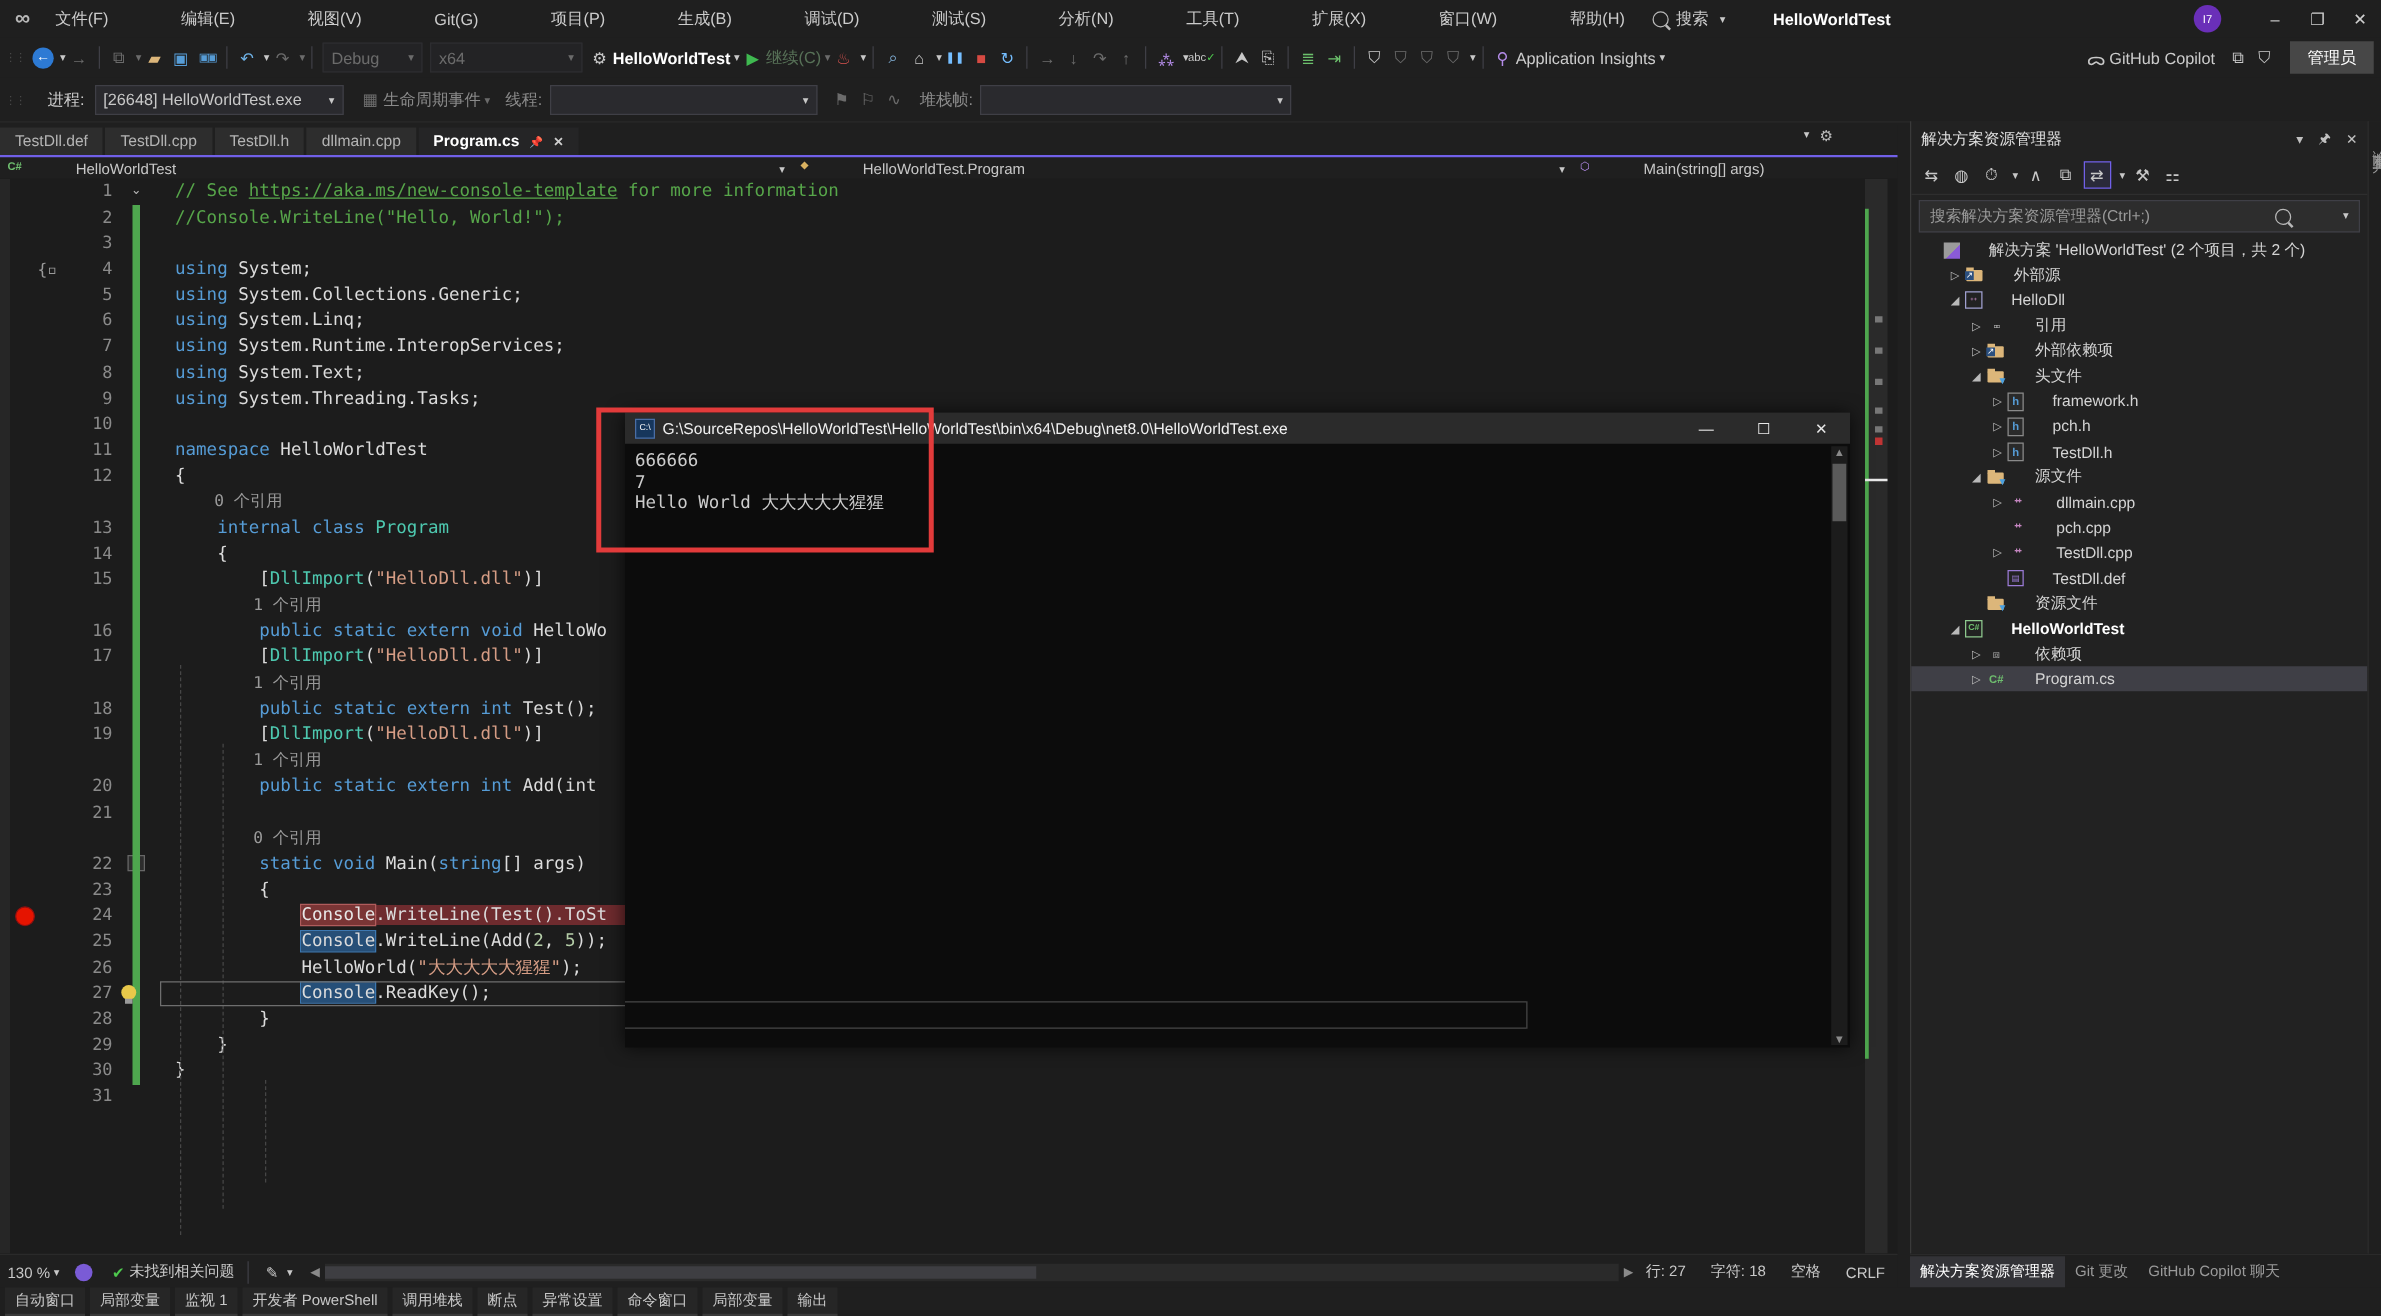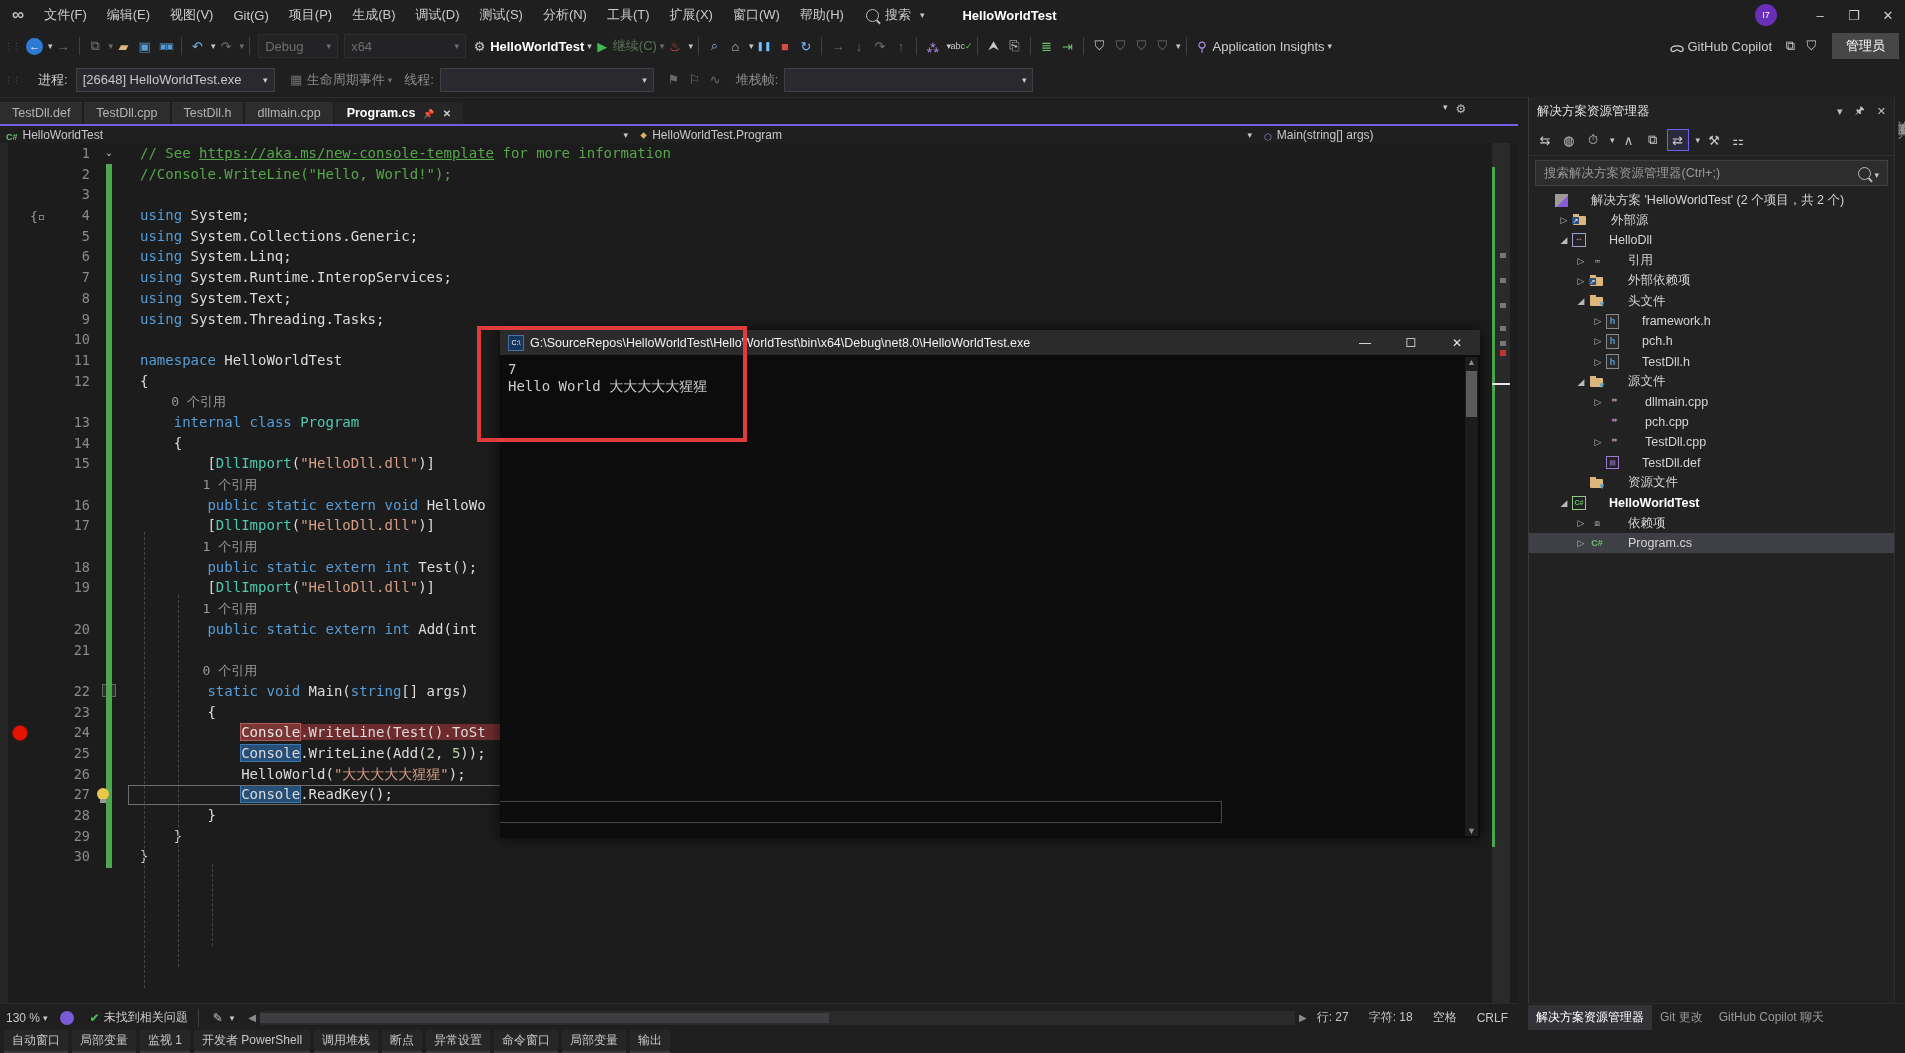--- a/index.html
+++ b/index.html
@@ -1,19 +1,19 @@
 <!DOCTYPE html>
 <html><head>
 <meta charset="utf-8">
 <style>
   html,body{margin:0;padding:0;background:#000;}
   #root{position:relative;width:1905px;height:1053px;background:#1f1f1f;overflow:hidden;
         font-family:"Liberation Sans",sans-serif;color:#cccccc;font-size:13px;}
   .abs{position:absolute;}
-  .flex{display:flex;align-items:flex-end;}
+  .flex{display:flex;align-items:flex-start;gap:38px;}
   .dim{color:#8a8a8a;}
   .dis{opacity:.45;}
   .vdiv{width:1px;height:18px;background:#3f3f46;margin:0 5px;}
   .grip{color:#4a4a4a;font-size:9px;letter-spacing:-1px;margin:0 4px;}
   .caret{font-size:9px;color:#c8c8c8;margin-left:3px;}
   
   .titlebar{left:0;top:0;width:1905px;height:30px;display:flex;align-items:center;background:#1f1f1f;}
   .vslogo{color:#b8b8b8;font-size:17px;font-weight:bold;margin:0 10px 0 12px;}
   .menuitem{padding:0 10px;height:30px;display:flex;align-items:center;color:#cccccc;}
   .tsearch{display:flex;align-items:center;gap:6px;padding:0 12px;color:#cccccc;}
@@ -372,20 +372,21 @@
         <div class="crow"><span class="cglyph"></span><span class="cnum"></span><span class="cfold"></span><span class="ctext"><span class="s-lens">        0 个引用</span></span></div>
         <div class="crow"><span class="cglyph"></span><span class="cnum">22</span><span class="cfold"><span class="fbox">⌄</span></span><span class="ctext"><span class="s-p">        </span><span class="s-k">static</span><span class="s-p"> </span><span class="s-k">void</span><span class="s-p"> Main(</span><span class="s-k">string</span><span class="s-p">[] args)</span></span></div>
         <div class="crow"><span class="cglyph"></span><span class="cnum">23</span><span class="cfold"></span><span class="ctext"><span class="s-p">        {</span></span></div>
         <div class="crow"><span class="cglyph"></span><span class="cnum">24</span><span class="cfold"></span><span class="ctext"><span class="s-p">            </span><span class="redwrap"><span class="s-box">Console</span><span class="s-p">.WriteLine(Test().ToSt</span></span></span></div>
         <div class="crow"><span class="cglyph"></span><span class="cnum">25</span><span class="cfold"></span><span class="ctext"><span class="s-p">            </span><span class="s-sel">Console</span><span class="s-p">.WriteLine(Add(</span><span class="s-n">2</span><span class="s-p">, </span><span class="s-n">5</span><span class="s-p">));</span></span></div>
         <div class="crow"><span class="cglyph"></span><span class="cnum">26</span><span class="cfold"></span><span class="ctext"><span class="s-p">            HelloWorld(</span><span class="s-s">"大大大大大猩猩"</span><span class="s-p">);</span></span></div>
         <div class="crow"><span class="cglyph"></span><span class="cnum">27</span><span class="cfold"></span><span class="ctext"><span class="s-p">            </span><span class="s-sel">Console</span><span class="s-p">.ReadKey();</span></span></div>
         <div class="crow"><span class="cglyph"></span><span class="cnum">28</span><span class="cfold"></span><span class="ctext"><span class="s-p">        }</span></span></div>
         <div class="crow"><span class="cglyph"></span><span class="cnum">29</span><span class="cfold"></span><span class="ctext"><span class="s-p">    }</span></span></div>
         <div class="crow"><span class="cglyph"></span><span class="cnum">30</span><span class="cfold"></span><span class="ctext"><span class="s-p">}</span></span></div>
+        <div class="crow"><span class="cglyph"></span><span class="cnum">31</span><span class="cfold"></span><span class="ctext"></span></div>
       </div>
     <div class="greenbar"></div>
     <span class="marginbrace">{▫</span>
     <div class="guide" style="left:144px;top:389px;height:456px"></div>
     <div class="guide" style="left:178px;top:452px;height:372px"></div>
     <div class="guide" style="left:212px;top:721px;height:82px"></div>
     <div class="curline"></div>
     <div class="bpdot"></div>
     <div class="bulb"></div>
     <div class="vmap">
@@ -405,20 +406,21 @@
       <span class="cmdic">C:\</span>
       <span>G:\SourceRepos\HelloWorldTest\HelloWorldTest\bin\x64\Debug\net8.0\HelloWorldTest.exe</span>
       <span class="cbtns">
         <span class="cbtn">—</span>
         <span class="cbtn">☐</span>
         <span class="cbtn">✕</span>
       </span>
     </div>
     <div class="cbody">
       <div id="console-lines">
+          <div>666666</div>
           <div>7</div>
           <div>Hello World 大大大大大猩猩</div>
         </div>
       <div class="ghost" style="left:0;top:446px;width:721px;height:1px"></div>
       <div class="ghost" style="left:0;top:467px;width:721px;height:1px"></div>
       <div class="ghost" style="left:721px;top:446px;width:1px;height:22px"></div>
     </div>
     <div class="cscroll">
       <span>▲</span>
       <div class="cthumb"></div>

